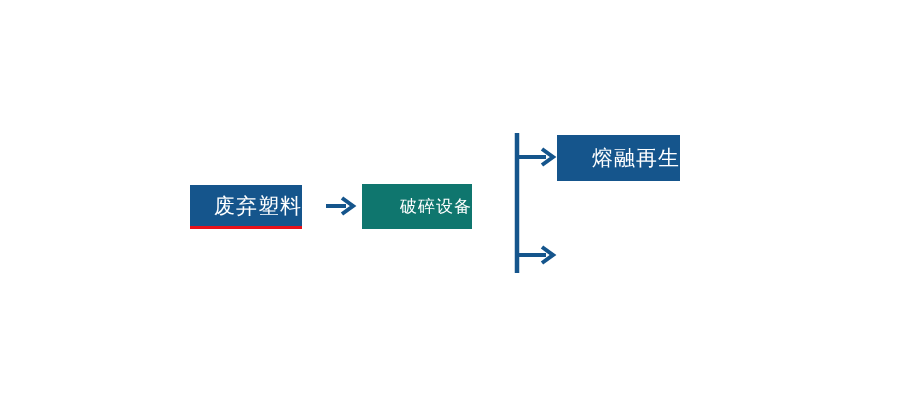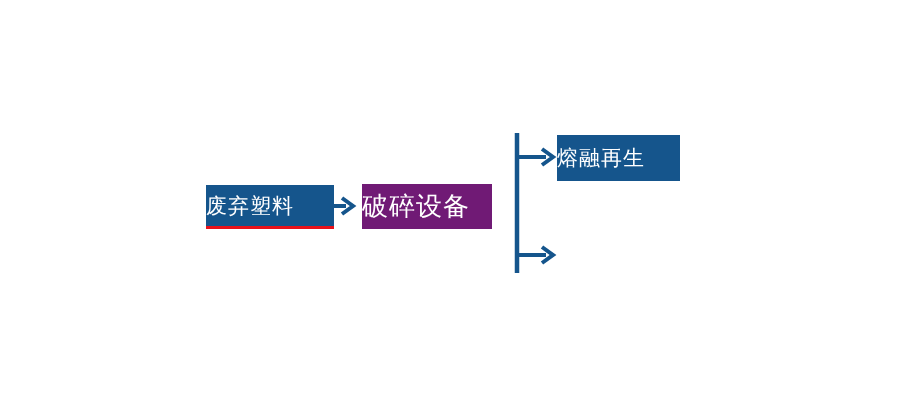--- a/index.html
+++ b/index.html
@@ -18,45 +18,45 @@
     position: relative;
     width: 900px;
     height: 411px;
   }
 
   
   .node {
     position: absolute;
     display: flex;
     align-items: center;
-    justify-content: flex-start;
+    justify-content: flex-end;
     box-sizing: border-box;
     color: #ffffff;
     letter-spacing: 1px;
     white-space: nowrap;
     user-select: none;
   }
 
   .node-input {
-    left: 206px;
+    left: 190px;
     top: 185px;
-    width: 128px;
+    width: 112px;
     height: 44px;
     background: #15558C;
     border-bottom: 3px solid #E8111A;
     font-size: 21px;
   }
 
   .node-process {
     left: 362px;
     top: 184px;
-    width: 130px;
+    width: 110px;
     height: 45px;
-    background: #701a75;
-    font-size: 26px;
+    background: #0f766e;
+    font-size: 17px;
   }
 
   .node-output {
     left: 557px;
     width: 123px;
     height: 46px;
     background: #15558C;
     font-size: 21px;
   }
 

